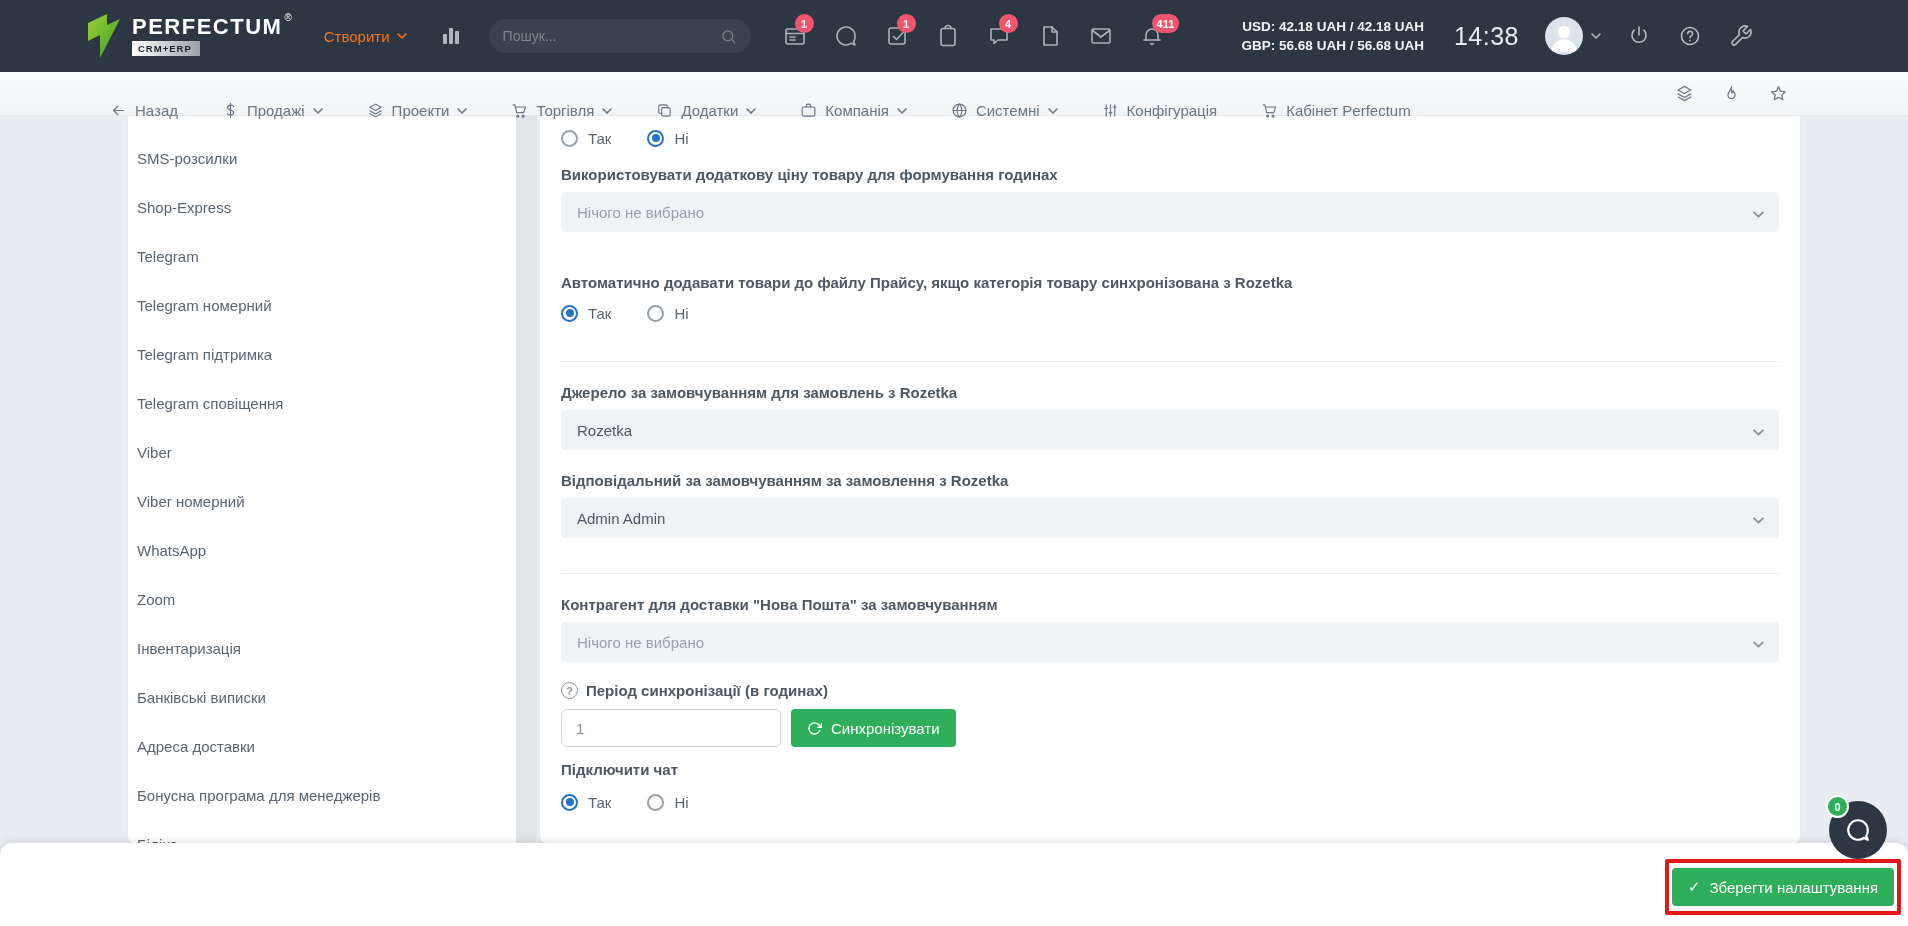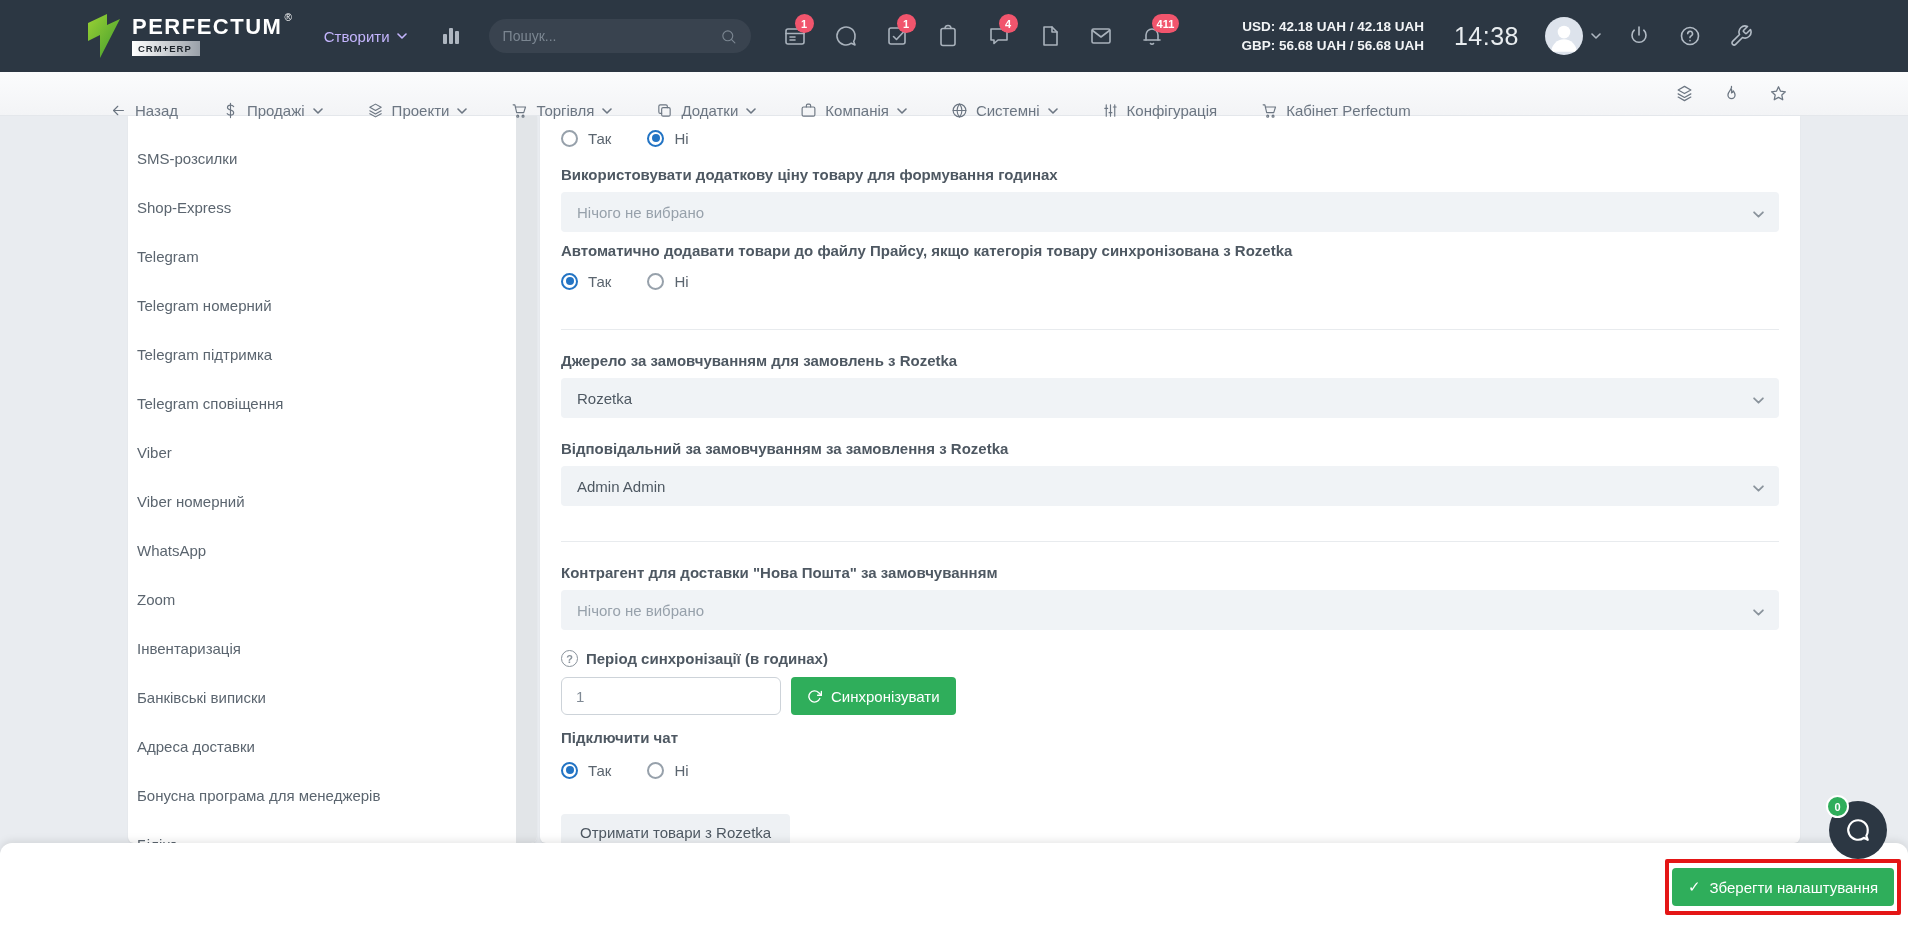--- a/index.html
+++ b/index.html
@@ -9,21 +9,21 @@
 
   
   .topbar { position:absolute; top:0; left:0; width:100%; height:72px; background:#2c3743; display:flex; align-items:center; z-index:5; }
   .brand { display:flex; align-items:center; margin-left:86px; }
   .brand-mark { width:36px; height:46px; margin-right:10px; }
   .brand-txt { display:flex; flex-direction:column; }
   .brand-name-row { display:flex; align-items:flex-start; }
   .brand-name { color:#fff; font-weight:bold; font-size:22px; letter-spacing:1.5px; line-height:22px; }
   .brand-reg { color:#fff; font-size:10px; margin-left:2px; position:relative; top:-4px; }
   .brand-sub { align-self:flex-start; margin-top:3px; background:linear-gradient(90deg,#ffffff,#9aa1a9); color:#1d242b; font-size:9.5px; font-weight:bold; letter-spacing:1px; padding:2px 8px 2px 6px; }
-  .create-btn { display:flex; align-items:center; gap:7px; color:#c4b5fd; font-size:15px; margin-left:32px; cursor:pointer; }
+  .create-btn { display:flex; align-items:center; gap:7px; color:#f97316; font-size:15px; margin-left:32px; cursor:pointer; }
   .chart-btn { margin-left:36px; display:flex; align-items:flex-end; gap:2px; cursor:pointer; }
   .chart-btn i { display:block; width:4px; background:#aeb6c0; border-radius:1px; }
   .search-pill { margin-left:30px; width:262px; height:34px; background:#39434f; border-radius:17px; display:flex; align-items:center; padding:0 14px; }
   .search-pill input { flex:1; background:transparent; border:none; outline:none; color:#cfd5db; font-size:14px; font-family:inherit; }
   .search-pill input::placeholder { color:#7b8691; }
   .tb-icons { display:flex; align-items:center; gap:27px; margin-left:32px; }
   .tb-ic { position:relative; width:24px; height:24px; color:#a9b2bc; cursor:pointer; }
   .tb-ic svg { width:24px; height:24px; display:block; }
   .badge { position:absolute; top:-10px; left:12px; min-width:19px; height:19px; padding:0 5px; background:#f1556d; border-radius:10px; color:#fff; font-size:11px; font-weight:bold; display:flex; align-items:center; justify-content:center; }
   .currency { margin-left:78px; text-align:right; color:#f2f4f6; font-size:13.5px; font-weight:bold; line-height:19px; white-space:nowrap; }
@@ -374,21 +374,21 @@
     </div>
 
     <div class="f-label" style="margin-top:18px">Використовувати додаткову ціну товару для формування годинах</div>
     <div class="select" style="margin-top:9px">
       <span>Нічого не вибрано</span>
       <span class="chev"><svg width="11" height="7" viewBox="0 0 10 6" class="ic-stroke" style="color:#8a939c">
             <path d="M1 1l4 4 4-4"></path>
           </svg></span>
     </div>
 
-    <div class="f-label" style="margin-top:10px">Автоматично додавати товари до файлу Прайсу, якщо категорія товару синхронізована з Rozetka</div>
+    <div class="f-label" style="margin-top:42px">Автоматично додавати товари до файлу Прайсу, якщо категорія товару синхронізована з Rozetka</div>
     <div class="radio-row" style="margin-top:12px">
       <span class="radio-opt">
           <span class="radio checked"></span>
           <span>Так</span>
         </span>
       <span class="radio-opt">
           <span class="radio"></span>
           <span>Ні</span>
         </span>
     </div>

